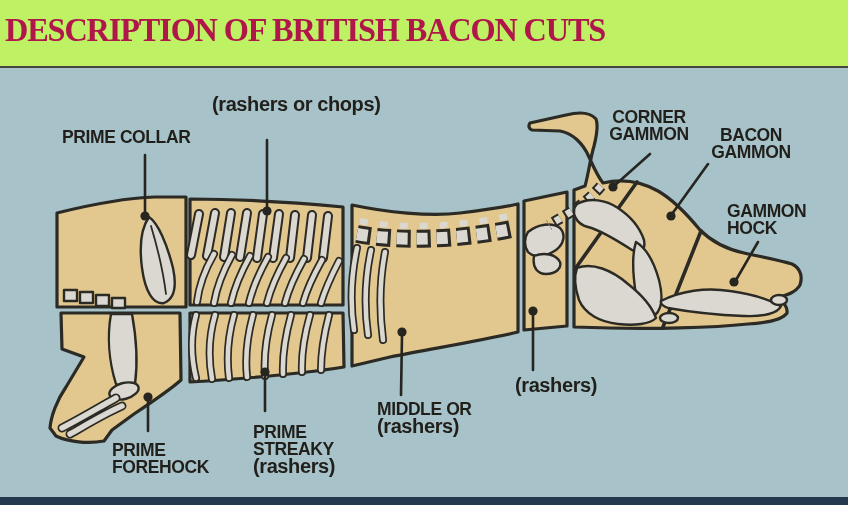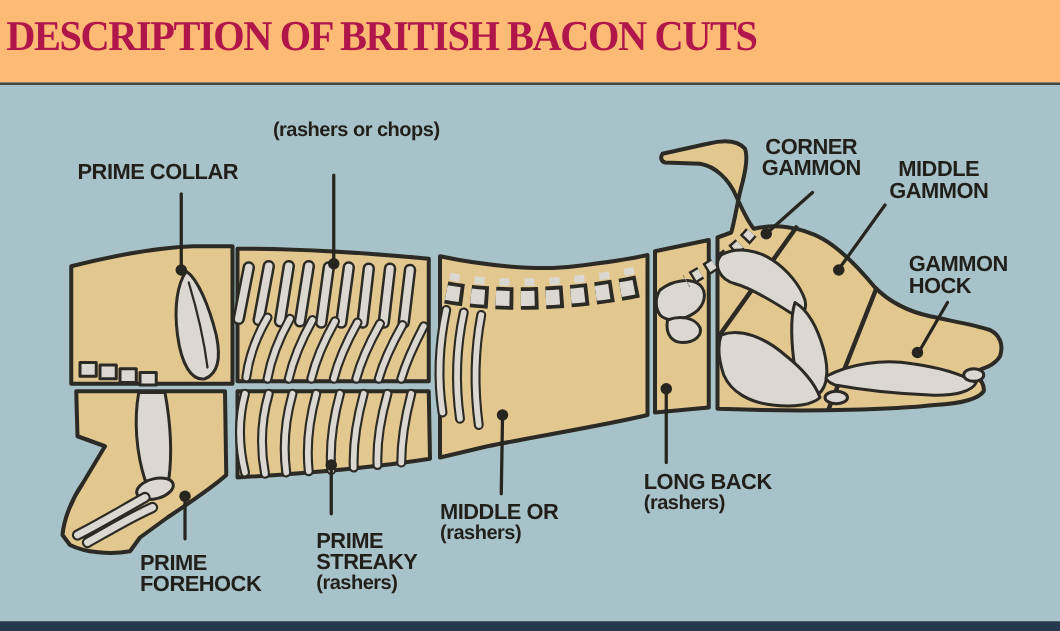--- a/index.html
+++ b/index.html
@@ -1,38 +1,38 @@
 <!DOCTYPE html>
 <html><head>
 <meta charset="utf-8">
 <style>
   html,body{margin:0;padding:0;background:#888;}
   .page{
     position:relative;width:848px;height:505px;overflow:hidden;
     background:#d3c7b0;
     font-family:"Liberation Sans",sans-serif;
   }
-  .banner{position:absolute;left:0;top:0;width:848px;height:66px;background:#fdba74;}
+  .banner{position:absolute;left:0;top:0;width:848px;height:66px;background:#bef264;}
   .title{
     position:absolute;left:5px;top:11px;margin:0;white-space:nowrap;
     font-family:"Liberation Serif",serif;font-weight:bold;font-size:34px;
     letter-spacing:-1.2px;color:#b0164a;transform:scaleX(0.95);transform-origin:left center;
   }
   .panel{
     position:absolute;left:0;top:66px;width:848px;height:431px;
     background:#a7c2c9;border-top:2px solid #45453e;box-sizing:border-box;
   }
   .footer-strip{position:absolute;left:0;top:497px;width:848px;height:8px;background:#24384e;}
   svg.art{position:absolute;left:0;top:0;width:848px;height:505px;}
   .labels{position:absolute;left:0;top:0;width:848px;height:505px;pointer-events:none;}
   .lbl{
     position:absolute;color:#211f1a;font-weight:bold;font-size:17.5px;
     line-height:17px;letter-spacing:-0.4px;white-space:nowrap;
   }
-  .lbl .sub{font-size:16px;}
+  .lbl .sub{font-size:20px;}
   .lbl.center{text-align:center;}
 </style>
 </head>
 <body>
 
 <div class="page">
 
   <div class="banner">
     <h1 class="title">DESCRIPTION OF BRITISH BACON CUTS</h1>
   </div>
@@ -156,35 +156,34 @@
     <div class="lbl center" style="left:212px;top:96px;width:146px;">
       <div class="sub">(rashers or chops)</div>
     </div>
 
     <div class="lbl center" style="left:597px;top:109px;width:104px;">
       <div>CORNER</div>
       <div>GAMMON</div>
     </div>
 
     <div class="lbl center" style="left:701px;top:127px;width:100px;">
-      <div>MIDDLE</div>
+      <div>BACON</div>
       <div>GAMMON</div>
     </div>
 
     <div class="lbl" style="left:727px;top:203px;">
       <div>GAMMON</div>
       <div>HOCK</div>
     </div>
 
     <div class="lbl" style="left:515px;top:377px;">
-      <div>LONG BACK</div>
       <div class="sub">(rashers)</div>
     </div>
 
-    <div class="lbl" style="left:352px;top:401px;">
+    <div class="lbl" style="left:377px;top:401px;">
       <div>MIDDLE OR</div>
       <div class="sub">(rashers)</div>
     </div>
 
     <div class="lbl" style="left:253px;top:424px;">
       <div>PRIME</div>
       <div>STREAKY</div>
       <div class="sub">(rashers)</div>
     </div>
 

